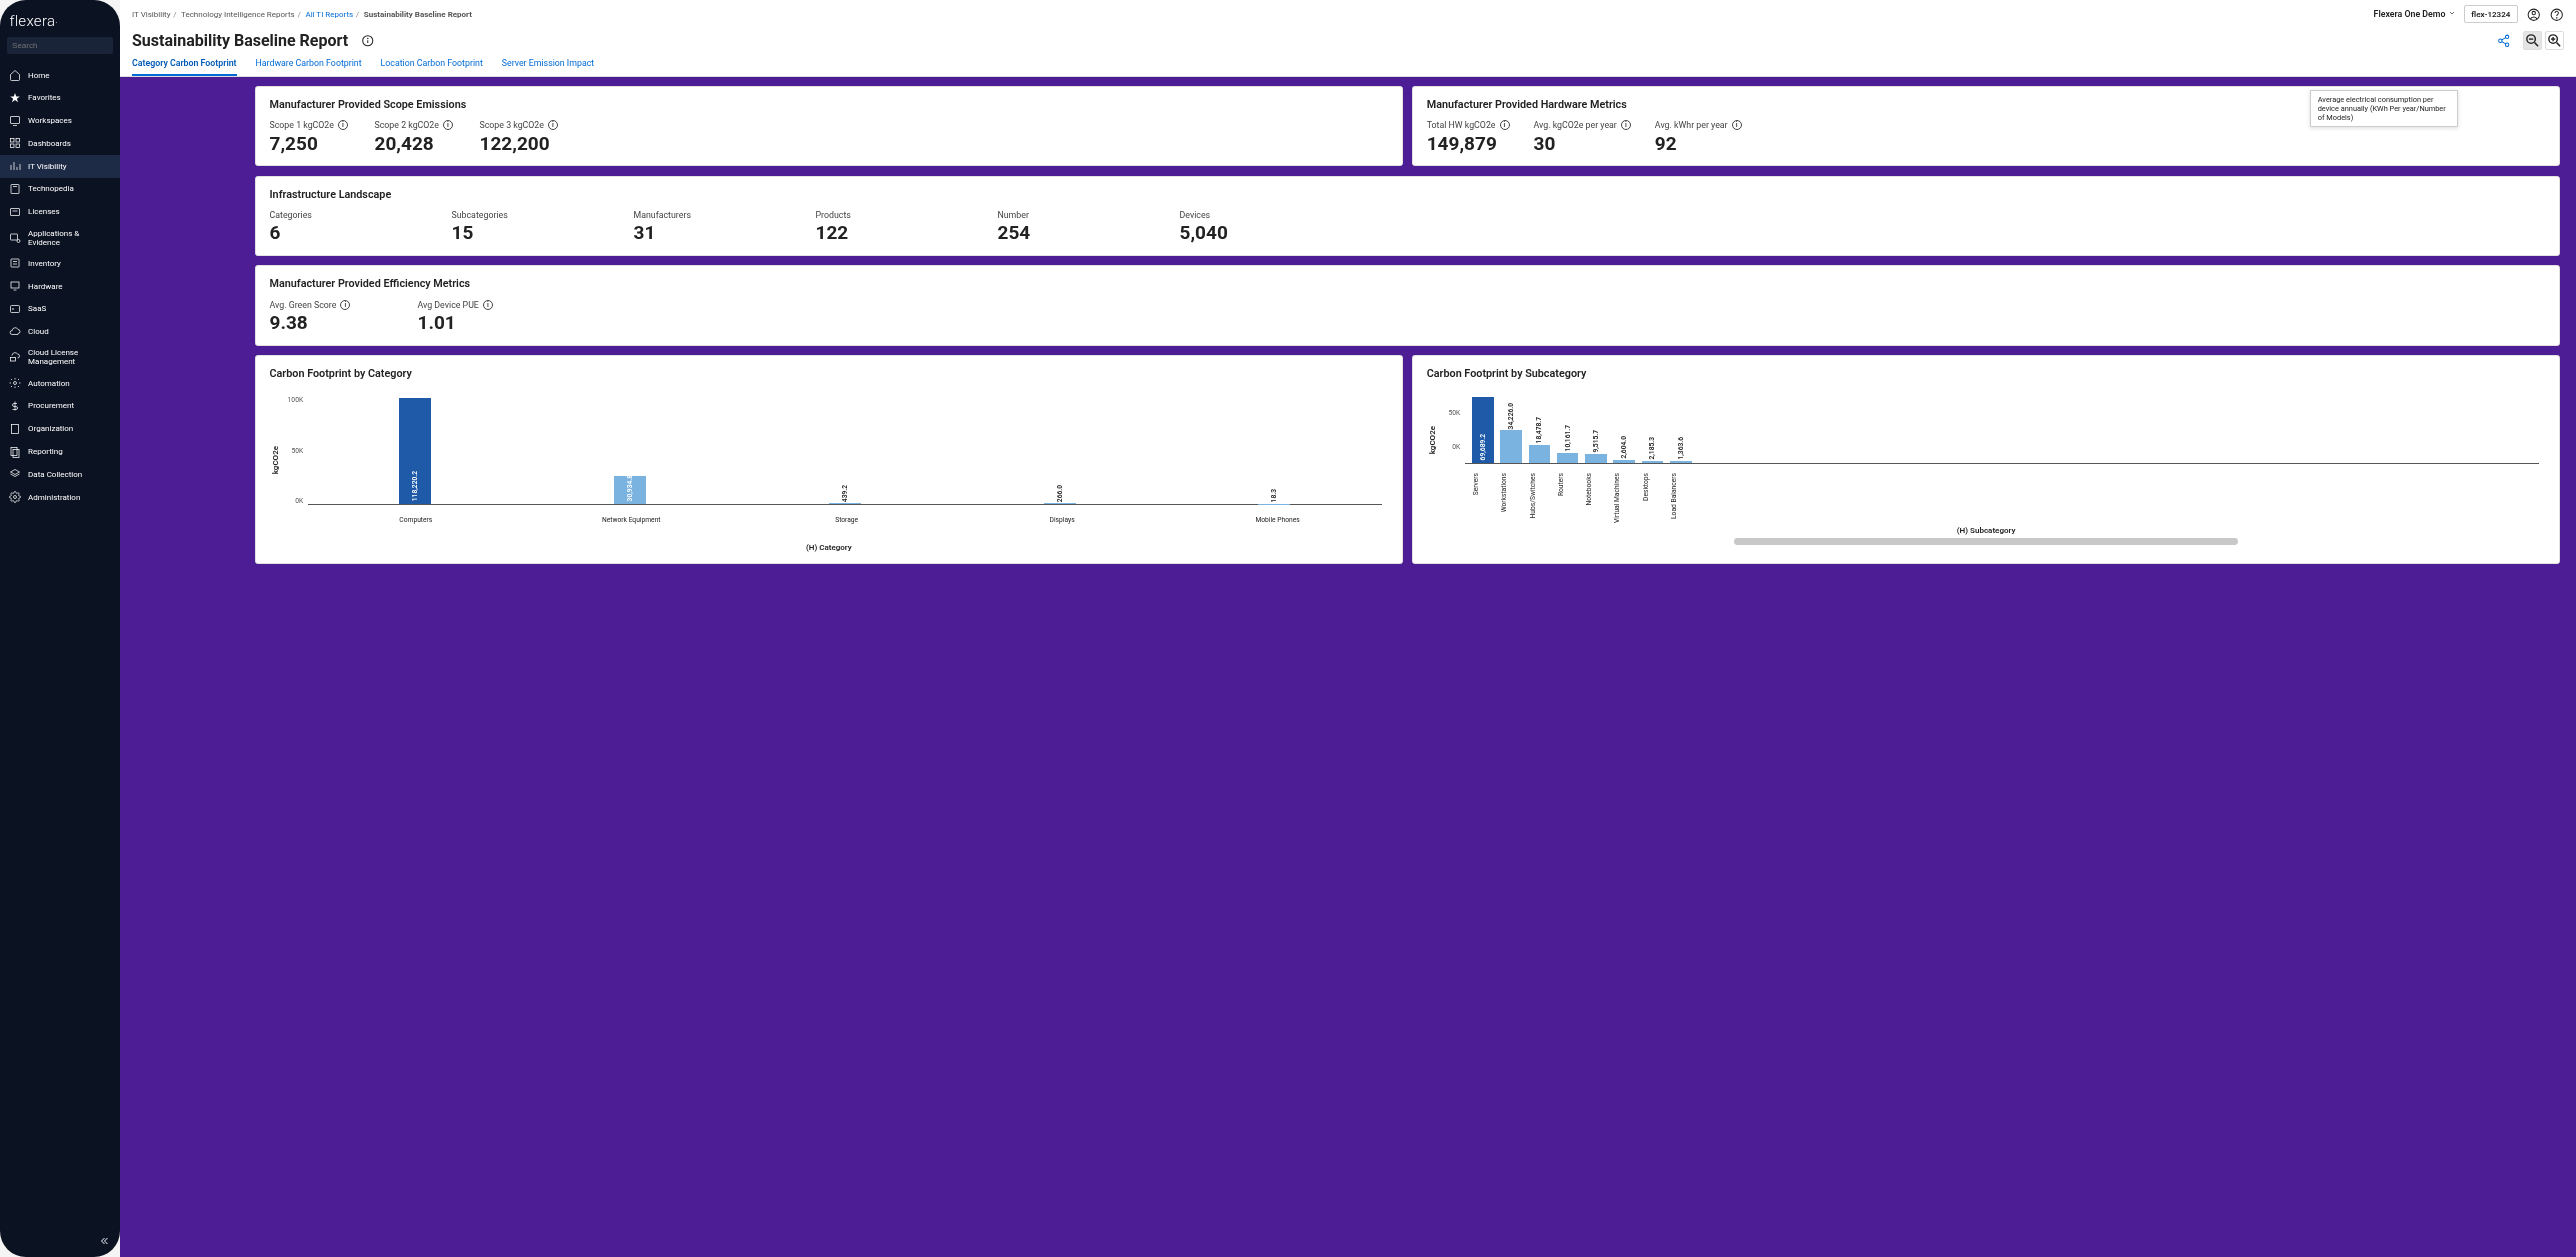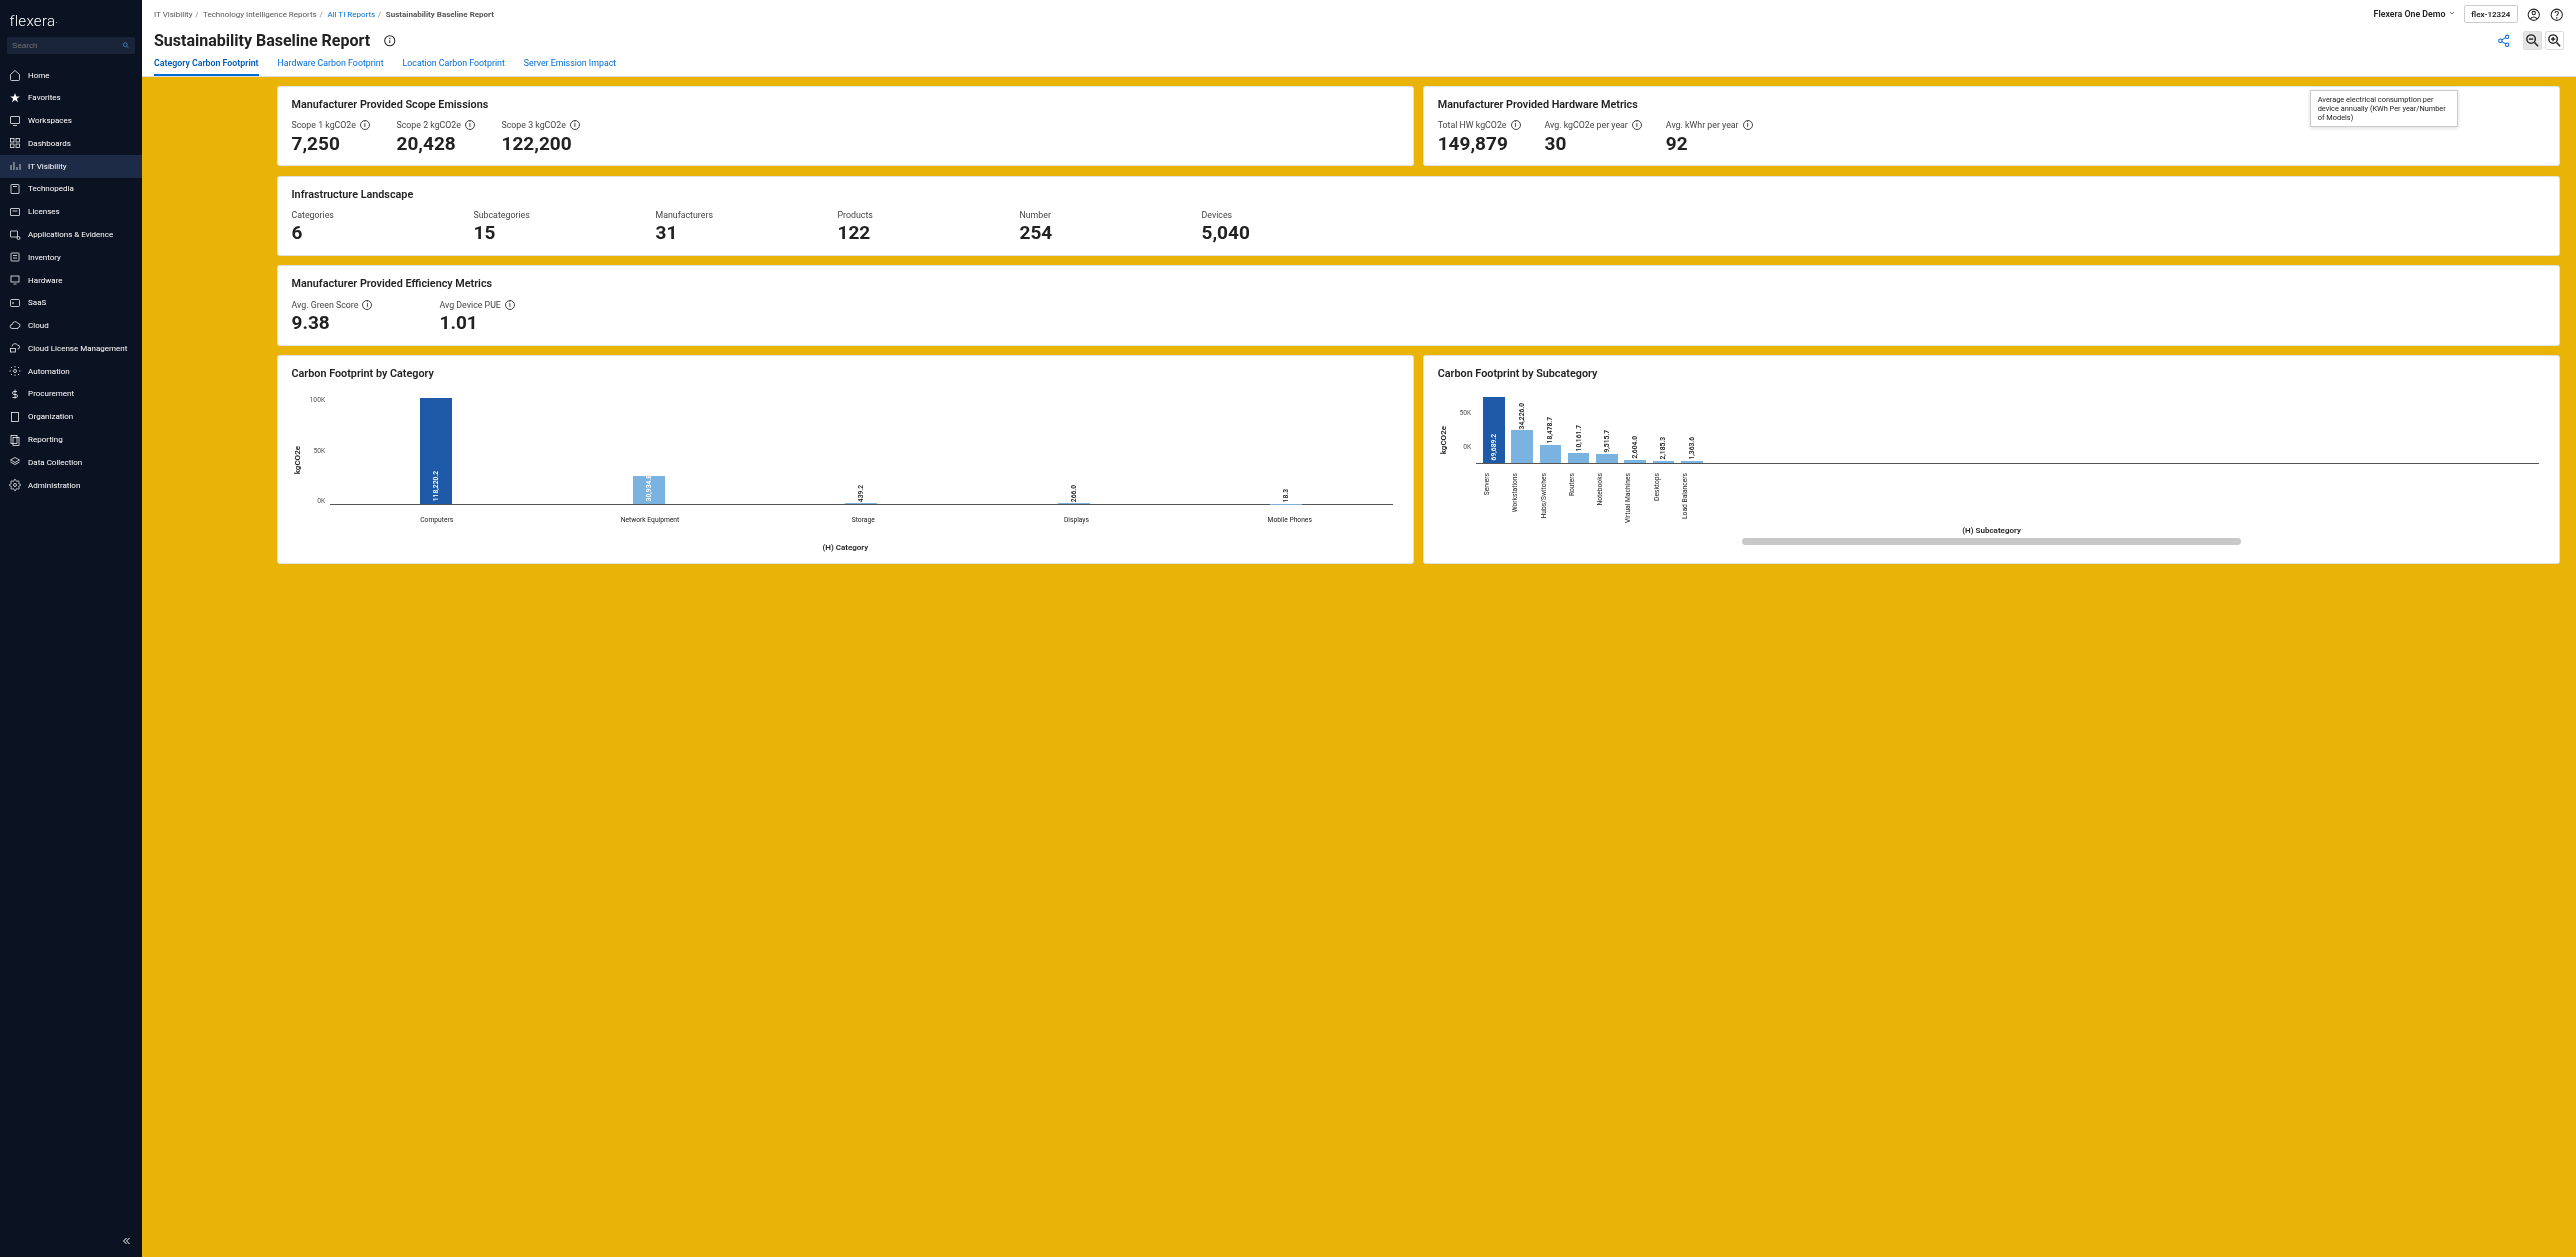--- a/index.html
+++ b/index.html
@@ -1,34 +1,34 @@
 <!DOCTYPE html>
 <html style="font-size:10.8px"><head>
 <meta charset="utf-8">
 <style>
 * { box-sizing: border-box; margin: 0; padding: 0; }
 body { font-family: -apple-system, BlinkMacSystemFont, "Segoe UI", Roboto, Arial, sans-serif; background: #f5f5f5; color: #222; overflow: hidden; }
 .app { display: flex; height: 100vh; }
 
 
-.sidebar { width: 142px; background: #0b1222; color: #fff; display: flex; flex-direction: column; flex-shrink: 0; }
+.sidebar { width: 120px; background: #0b1222; color: #fff; display: flex; flex-direction: column; flex-shrink: 0; border-radius: 26px; }
 .logo { padding: 12px 9.4px 6.7px; font-size: 15px; font-weight: 300; letter-spacing: 0.3px; }
 .search-wrap { padding: 0 6.7px 5.4px; }
 .search-box { display: flex; align-items: center; background: #1a2438; border-radius: 2px; padding: 3.4px 5.4px; }
 .search-box input { flex: 1; background: transparent; border: none; color: #ccc; font-size: 8px; outline: none; }
 .search-box svg { width: 10.8px; height: 10.8px; }
 .nav { flex: 1; overflow-y: auto; padding-top: 4px; }
 .nav-item { display: flex; align-items: center; gap: 6.7px; padding: 5.4px 9.4px; font-size: 8px; cursor: pointer; }
 .nav-item.active { background: #1e2b47; }
 .nav-item svg { width: 12px; height: 12px; flex-shrink: 0; }
 .collapse { padding: 6.7px 8px; text-align: right; }
 .collapse svg { width: 12px; height: 12px; }
 
 
-.main { flex: 1; background: #eab308; display: flex; flex-direction: column; overflow: hidden; }
+.main { flex: 1; background: #4c1d95; display: flex; flex-direction: column; overflow: hidden; }
 .header { background: #fff; }
 .topbar { display: flex; align-items: center; padding: 5.4px 12px 0; }
 .breadcrumb { flex: 1; font-size: 8px; color: #555; }
 .breadcrumb a { color: #006bd6; text-decoration: none; }
 .breadcrumb .sep { margin: 0 2.7px; color: #888; }
 .top-actions { display: flex; align-items: center; gap: 8px; font-size: 8.8px; }
 .org-name { font-weight: 600; }
 .org-id { border: 0.7px solid #ccc; border-radius: 2px; padding: 3.4px 6.7px; font-size: 8px; font-weight: 600; }
 .icon-btn { width: 15px; height: 15px; display: flex; align-items: center; justify-content: center; cursor: pointer; }
 .icon-btn svg { width: 13.5px; height: 13.5px; }

